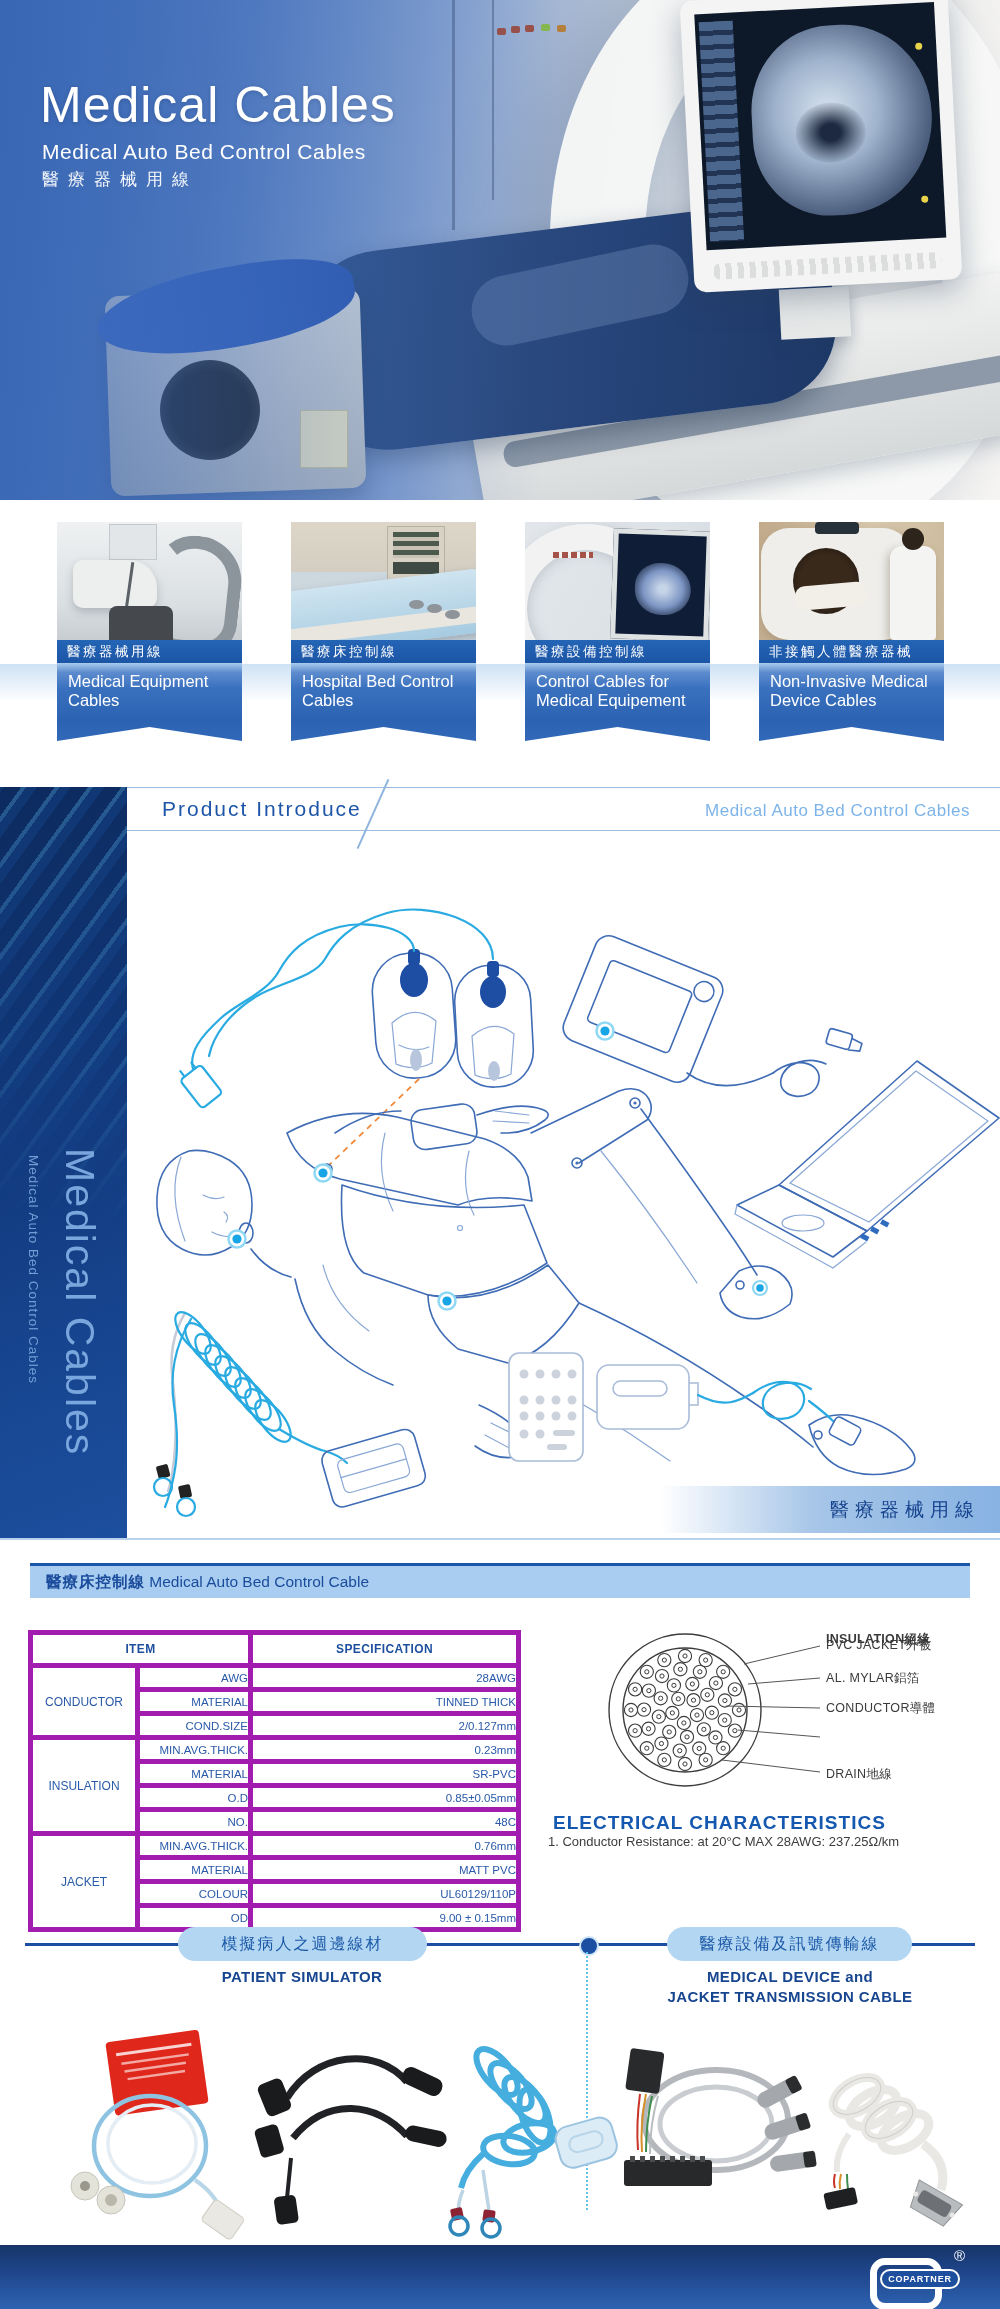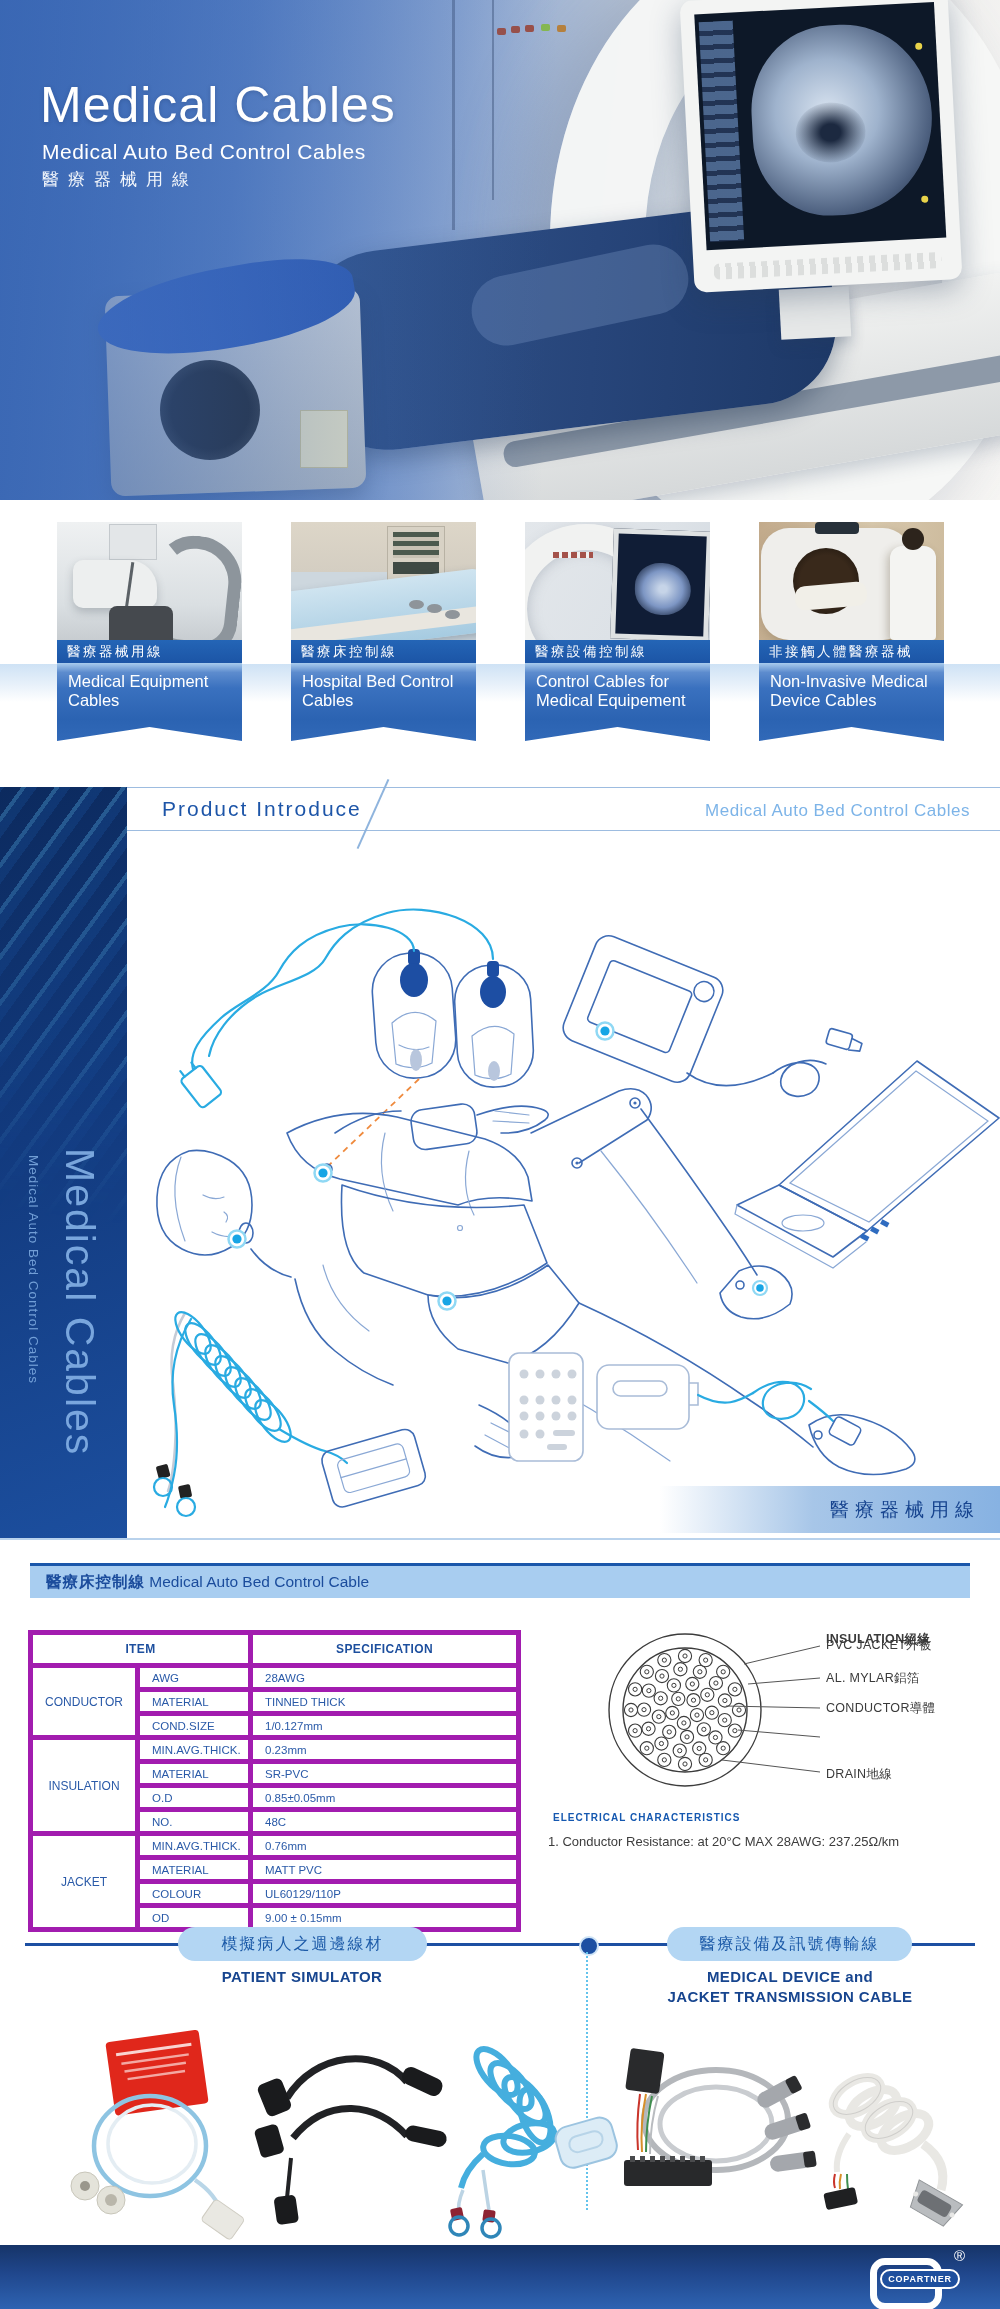--- a/index.html
+++ b/index.html
@@ -112,27 +112,27 @@
   #intro-bottomline{left:0;top:1538px;width:1000px;height:2px;background:#b9d2ec;}
 
   
   #spec-band{left:30px;top:1563px;width:940px;height:35px;background:#a8cdf0;border-top:3px solid #1a57aa;box-sizing:border-box;
     line-height:31px;padding-left:16px;color:#1b4c9c;font-size:15.5px;}
   #spec-band .zh{font-weight:bold;letter-spacing:1px;}
   #spec-table{left:28px;top:1630px;width:488px;height:242px;border-collapse:collapse;table-layout:fixed;position:absolute;}
   #spec-table th,#spec-table td{border:5px solid #a21caf;font-weight:normal;}
   #spec-table{border:2px solid #5b80b4;}
   #spec-table th{height:26px;font-size:12px;font-weight:bold;color:#1d4f9e;text-align:center;letter-spacing:.4px;}
-  #spec-table td{height:19px;font-size:11.5px;color:#2a5aa8;padding:0 0 0 12px;}
+  #spec-table td{height:19px;font-size:11.5px;color:#2a5aa8;padding:0 0 0 12px;text-align:right;}
   #spec-table td.grp{text-align:center;padding:0;font-size:12px;}
   #xsec{left:598px;top:1622px;width:402px;height:185px;}
   .xl{fill:none;stroke:#3c3c3c;stroke-width:1.4;}
   .xlead{fill:none;stroke:#555;stroke-width:1;}
   .xlabel{font-size:12.5px;color:#3a3a3a;letter-spacing:.3px;}
-  #elec-title{left:553px;top:1812px;font-size:10px;font-weight:bold;color:#1558b0;letter-spacing:1px;}
+  #elec-title{left:553px;top:1812px;font-size:19px;font-weight:bold;color:#1558b0;letter-spacing:1px;}
   #elec-line{left:548px;top:1834px;font-size:13px;color:#3c3c3c;}
 
   
   #rib-line{left:25px;top:1943px;width:950px;height:3px;background:#1c4fa2;}
   .pill{top:1927px;height:34px;background:#b3d6f3;border-radius:17px;line-height:34px;text-align:center;
     color:#1c5aa8;font-size:16px;letter-spacing:2px;}
   #rib-dot{left:579px;top:1936px;width:16px;height:16px;border-radius:50%;background:#1c4fa2;border:2px solid #cfe4f6;}
   .sec-title{font-weight:bold;color:#17458f;font-size:15px;text-align:center;letter-spacing:.4px;}
   #dotted-div{left:586px;top:1952px;height:258px;border-left:2px dotted #63c3ec;}
   .photo-svg{overflow:visible;}
@@ -445,21 +445,21 @@
           <td class="grp" rowspan="3">CONDUCTOR</td>
           <td>AWG</td>
           <td>28AWG</td>
         </tr>
         <tr>
           <td>MATERIAL</td>
           <td>TINNED  THICK</td>
         </tr>
         <tr>
           <td>COND.SIZE</td>
-          <td>1/0.127mm</td>
+          <td>2/0.127mm</td>
         </tr>
         <tr>
           <td class="grp" rowspan="4">INSULATION</td>
           <td>MIN.AVG.THICK.</td>
           <td>0.23mm</td>
         </tr>
         <tr>
           <td>MATERIAL</td>
           <td>SR-PVC</td>
         </tr>

